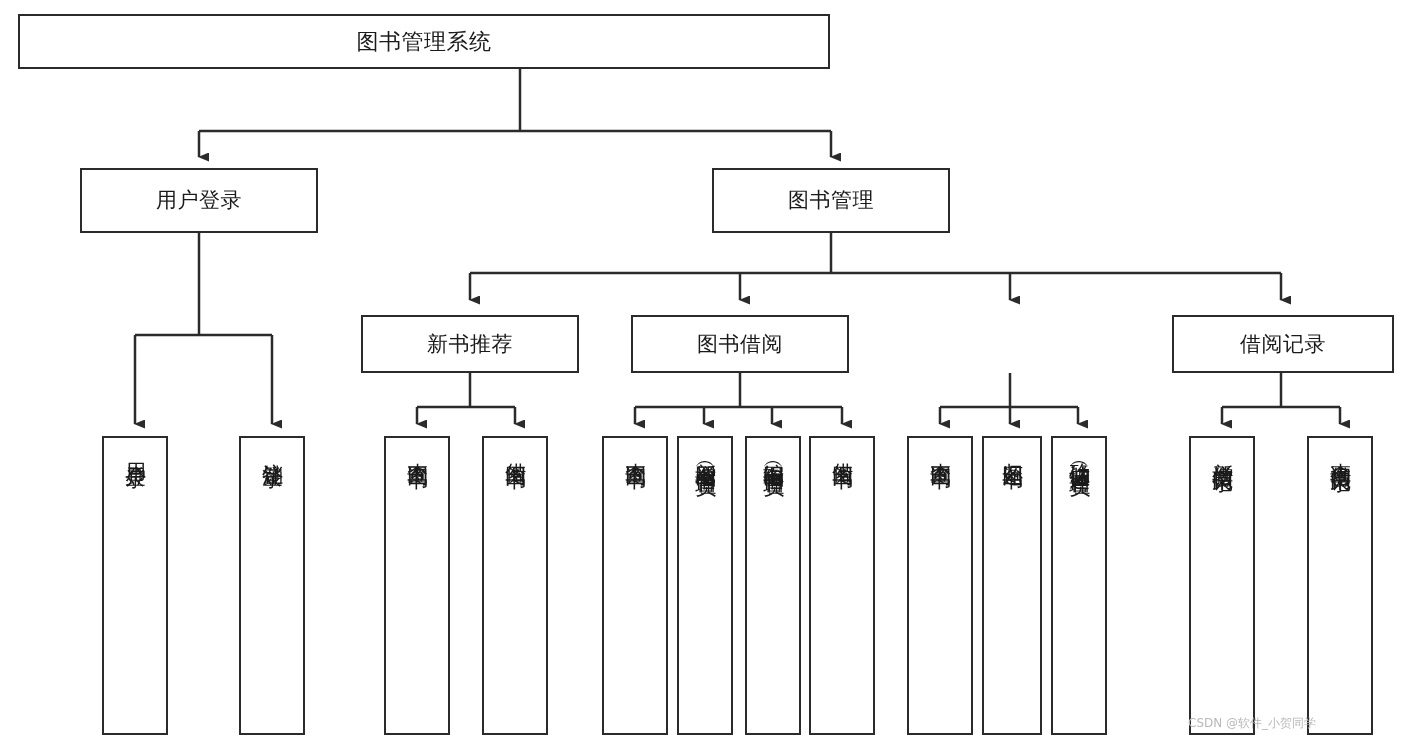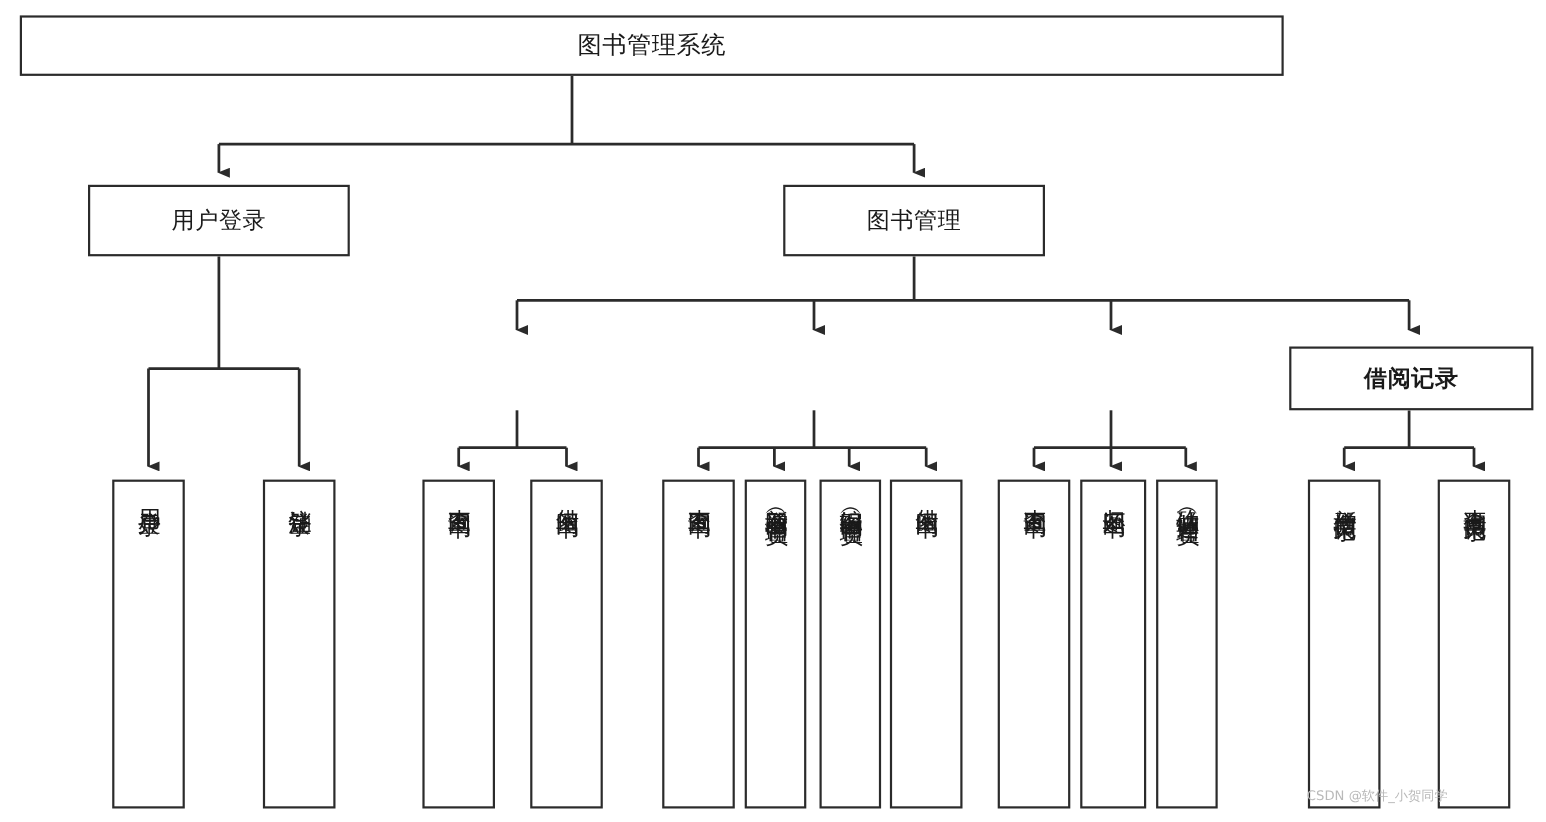--- a/index.html
+++ b/index.html
@@ -117,32 +117,38 @@
       <path d="M1010,407 L1010,424" marker-end="url(#arrowhead)"></path>
       <path d="M1078,407 L1078,424" marker-end="url(#arrowhead)"></path>
 
       <path d="M1281,373 L1281,407"></path>
       <path d="M1222,407 L1340,407"></path>
       <path d="M1222,407 L1222,424" marker-end="url(#arrowhead)"></path>
       <path d="M1340,407 L1340,424" marker-end="url(#arrowhead)"></path>
     </g>
   </svg>
 
-  <div class="node root" style="left:18px; top:14px; width:1149px; height:55px;">
+  <div class="node root" style="left:18px; top:14px; width:812px; height:55px;">
     <span class="label">图书管理系统</span>
   </div>
 
   <div class="node" style="left:80px; top:168px; width:238px; height:65px;">
     <span class="label">用户登录</span>
   </div>
   <div class="node" style="left:712px; top:168px; width:238px; height:65px;">
     <span class="label">图书管理</span>
   </div>
 
-  <div class="node" style="left:1172px; top:315px; width:222px; height:58px;font-weight:bold;">
+  <div class="node" style="left:361px; top:315px; width:218px; height:58px;">
+    <span class="label">新书推荐</span>
+  </div>
+  <div class="node" style="left:631px; top:315px; width:218px; height:58px;">
+    <span class="label">图书借阅</span>
+  </div>
+  <div class="node" style="left:1172px; top:315px; width:222px; height:58px;">
     <span class="label">借阅记录</span>
   </div>
 
   <div class="node leaf" style="left:102px; top:436px; width:66px; height:299px;">
     <span class="label">用户登录</span>
   </div>
   <div class="node leaf" style="left:239px; top:436px; width:66px; height:299px;">
     <span class="label">注销登录</span>
   </div>
 

